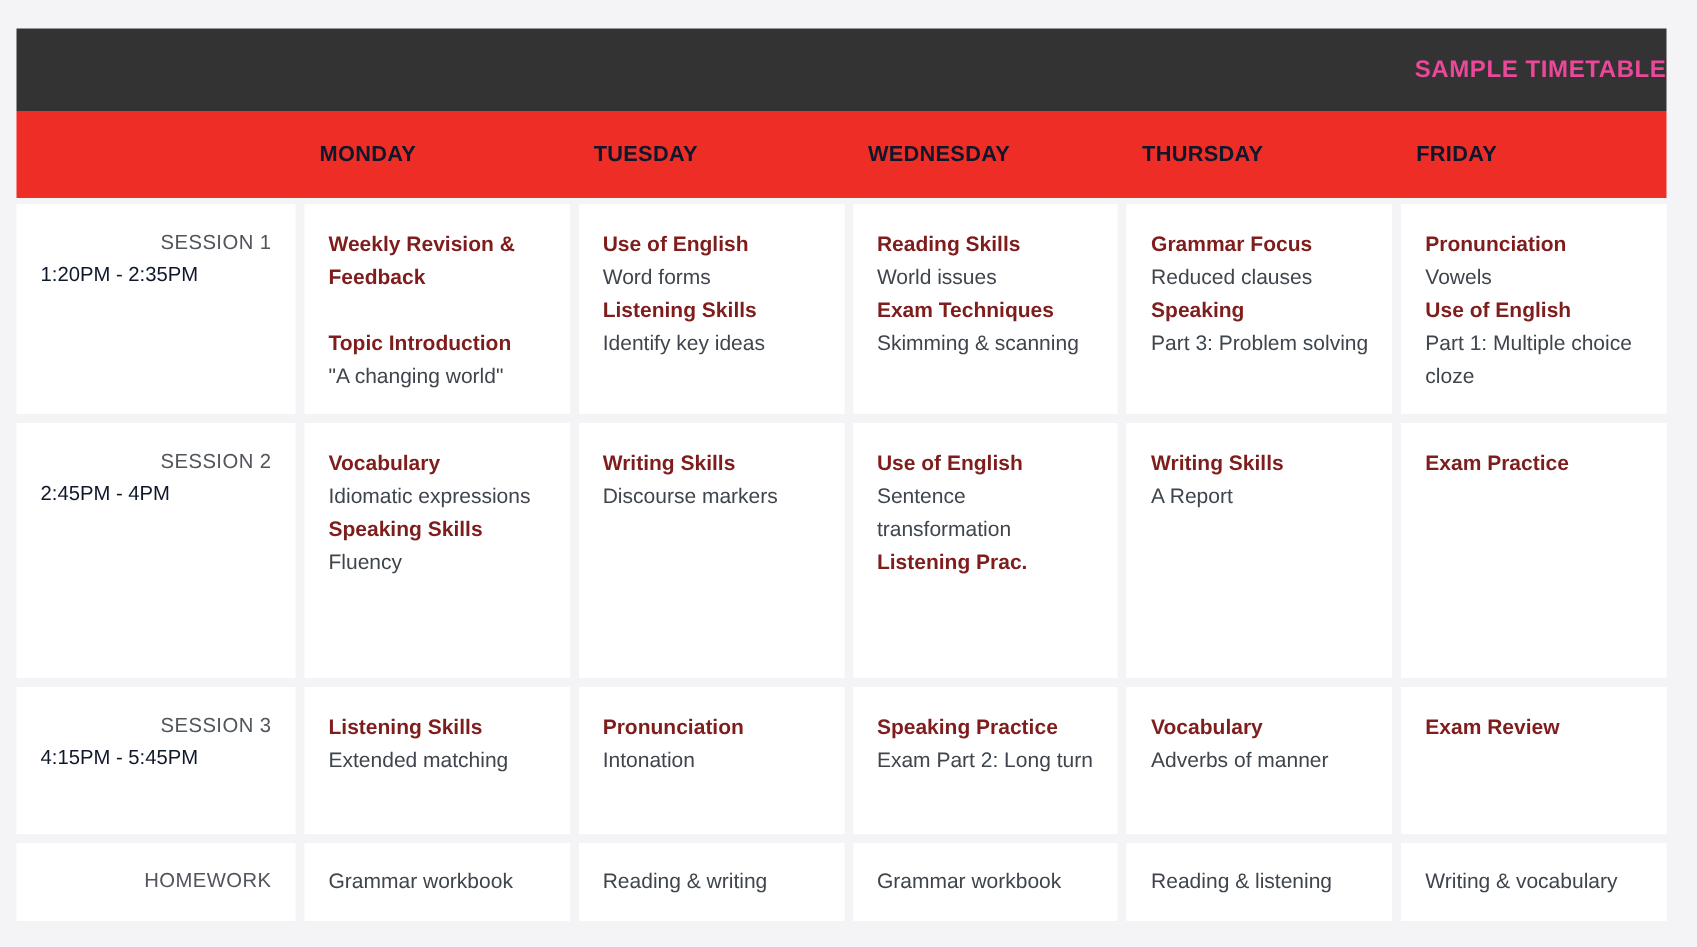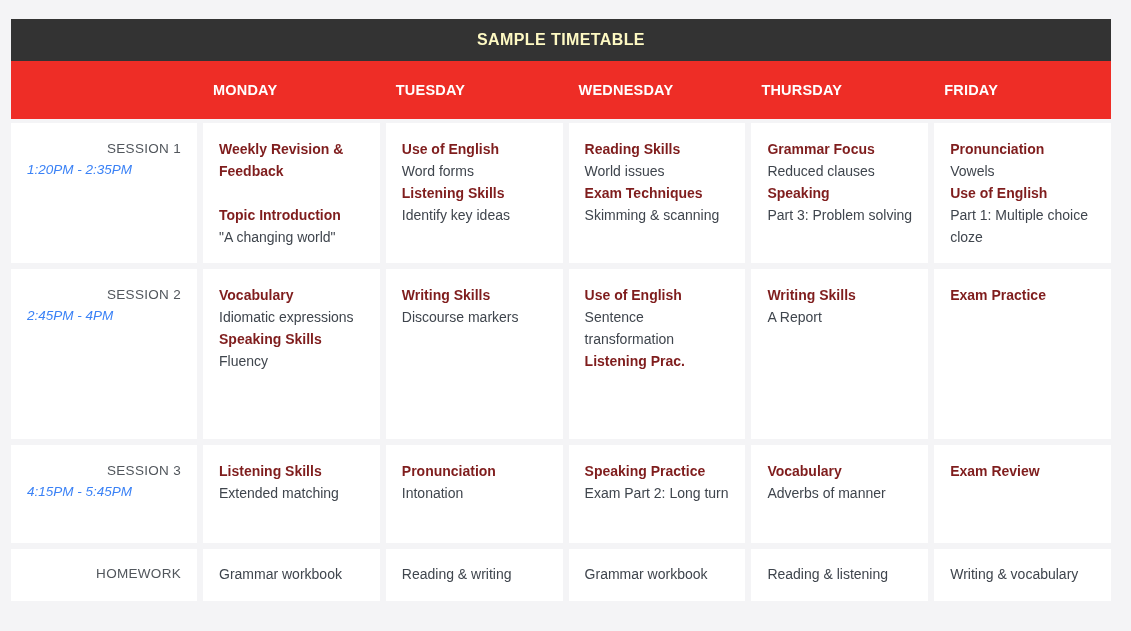--- a/index.html
+++ b/index.html
@@ -6,34 +6,34 @@
   html, body { background: #f4f4f6; }
   body { font-family: "Liberation Sans", sans-serif; }
   .page {
     width: 1131px; height: 631px;
     background: #f4f4f6;
     padding: 19px 20px 0 11px;
     overflow: hidden;
   }
   .timetable { width: 1100px; }
   .title-bar {
-    height: 42px;
+    height: 55px;
     background: #333333;
-    color: #fef9c3;
-    display: flex; align-items: center; justify-content: center;
+    color: #ec4899;
+    display: flex; align-items: center; justify-content: flex-end;
     font-weight: bold; font-size: 16px; letter-spacing: 0.4px;
   }
   .day-bar {
     height: 58px;
     background: #ee2d26;
     display: grid;
     grid-template-columns: 186px repeat(5, 1fr);
     column-gap: 6px;
     align-items: center;
-    color: #ffffff; font-weight: bold; font-size: 14.5px;
+    color: #0f172a; font-weight: bold; font-size: 14.5px;
     letter-spacing: 0.2px;
   }
   .day-cell { padding-left: 10px; }
   .t-body {
     display: grid;
     grid-template-columns: 186px repeat(5, 1fr);
     gap: 6px;
     padding-top: 4px;
   }
   .cell { background: #ffffff; padding: 15px 16px; }
@@ -46,21 +46,21 @@
     color: #3f454d;
     word-wrap: break-word;
   }
   .line.bold { font-weight: bold; color: #7f1d1d; }
   .session-name {
     font-size: 13.5px; line-height: 21px;
     color: #51565c; letter-spacing: 0.3px; text-align: right;
   }
   .session-time {
     font-size: 13.5px; line-height: 22px;
-    font-style: italic; color: #3b82f6;
+    color: #0f172a;
   }
 </style>
 </head>
 <body>
 
 <div class="page">
   <div class="timetable">
 
     <div class="title-bar">
       <span>SAMPLE TIMETABLE</span>

